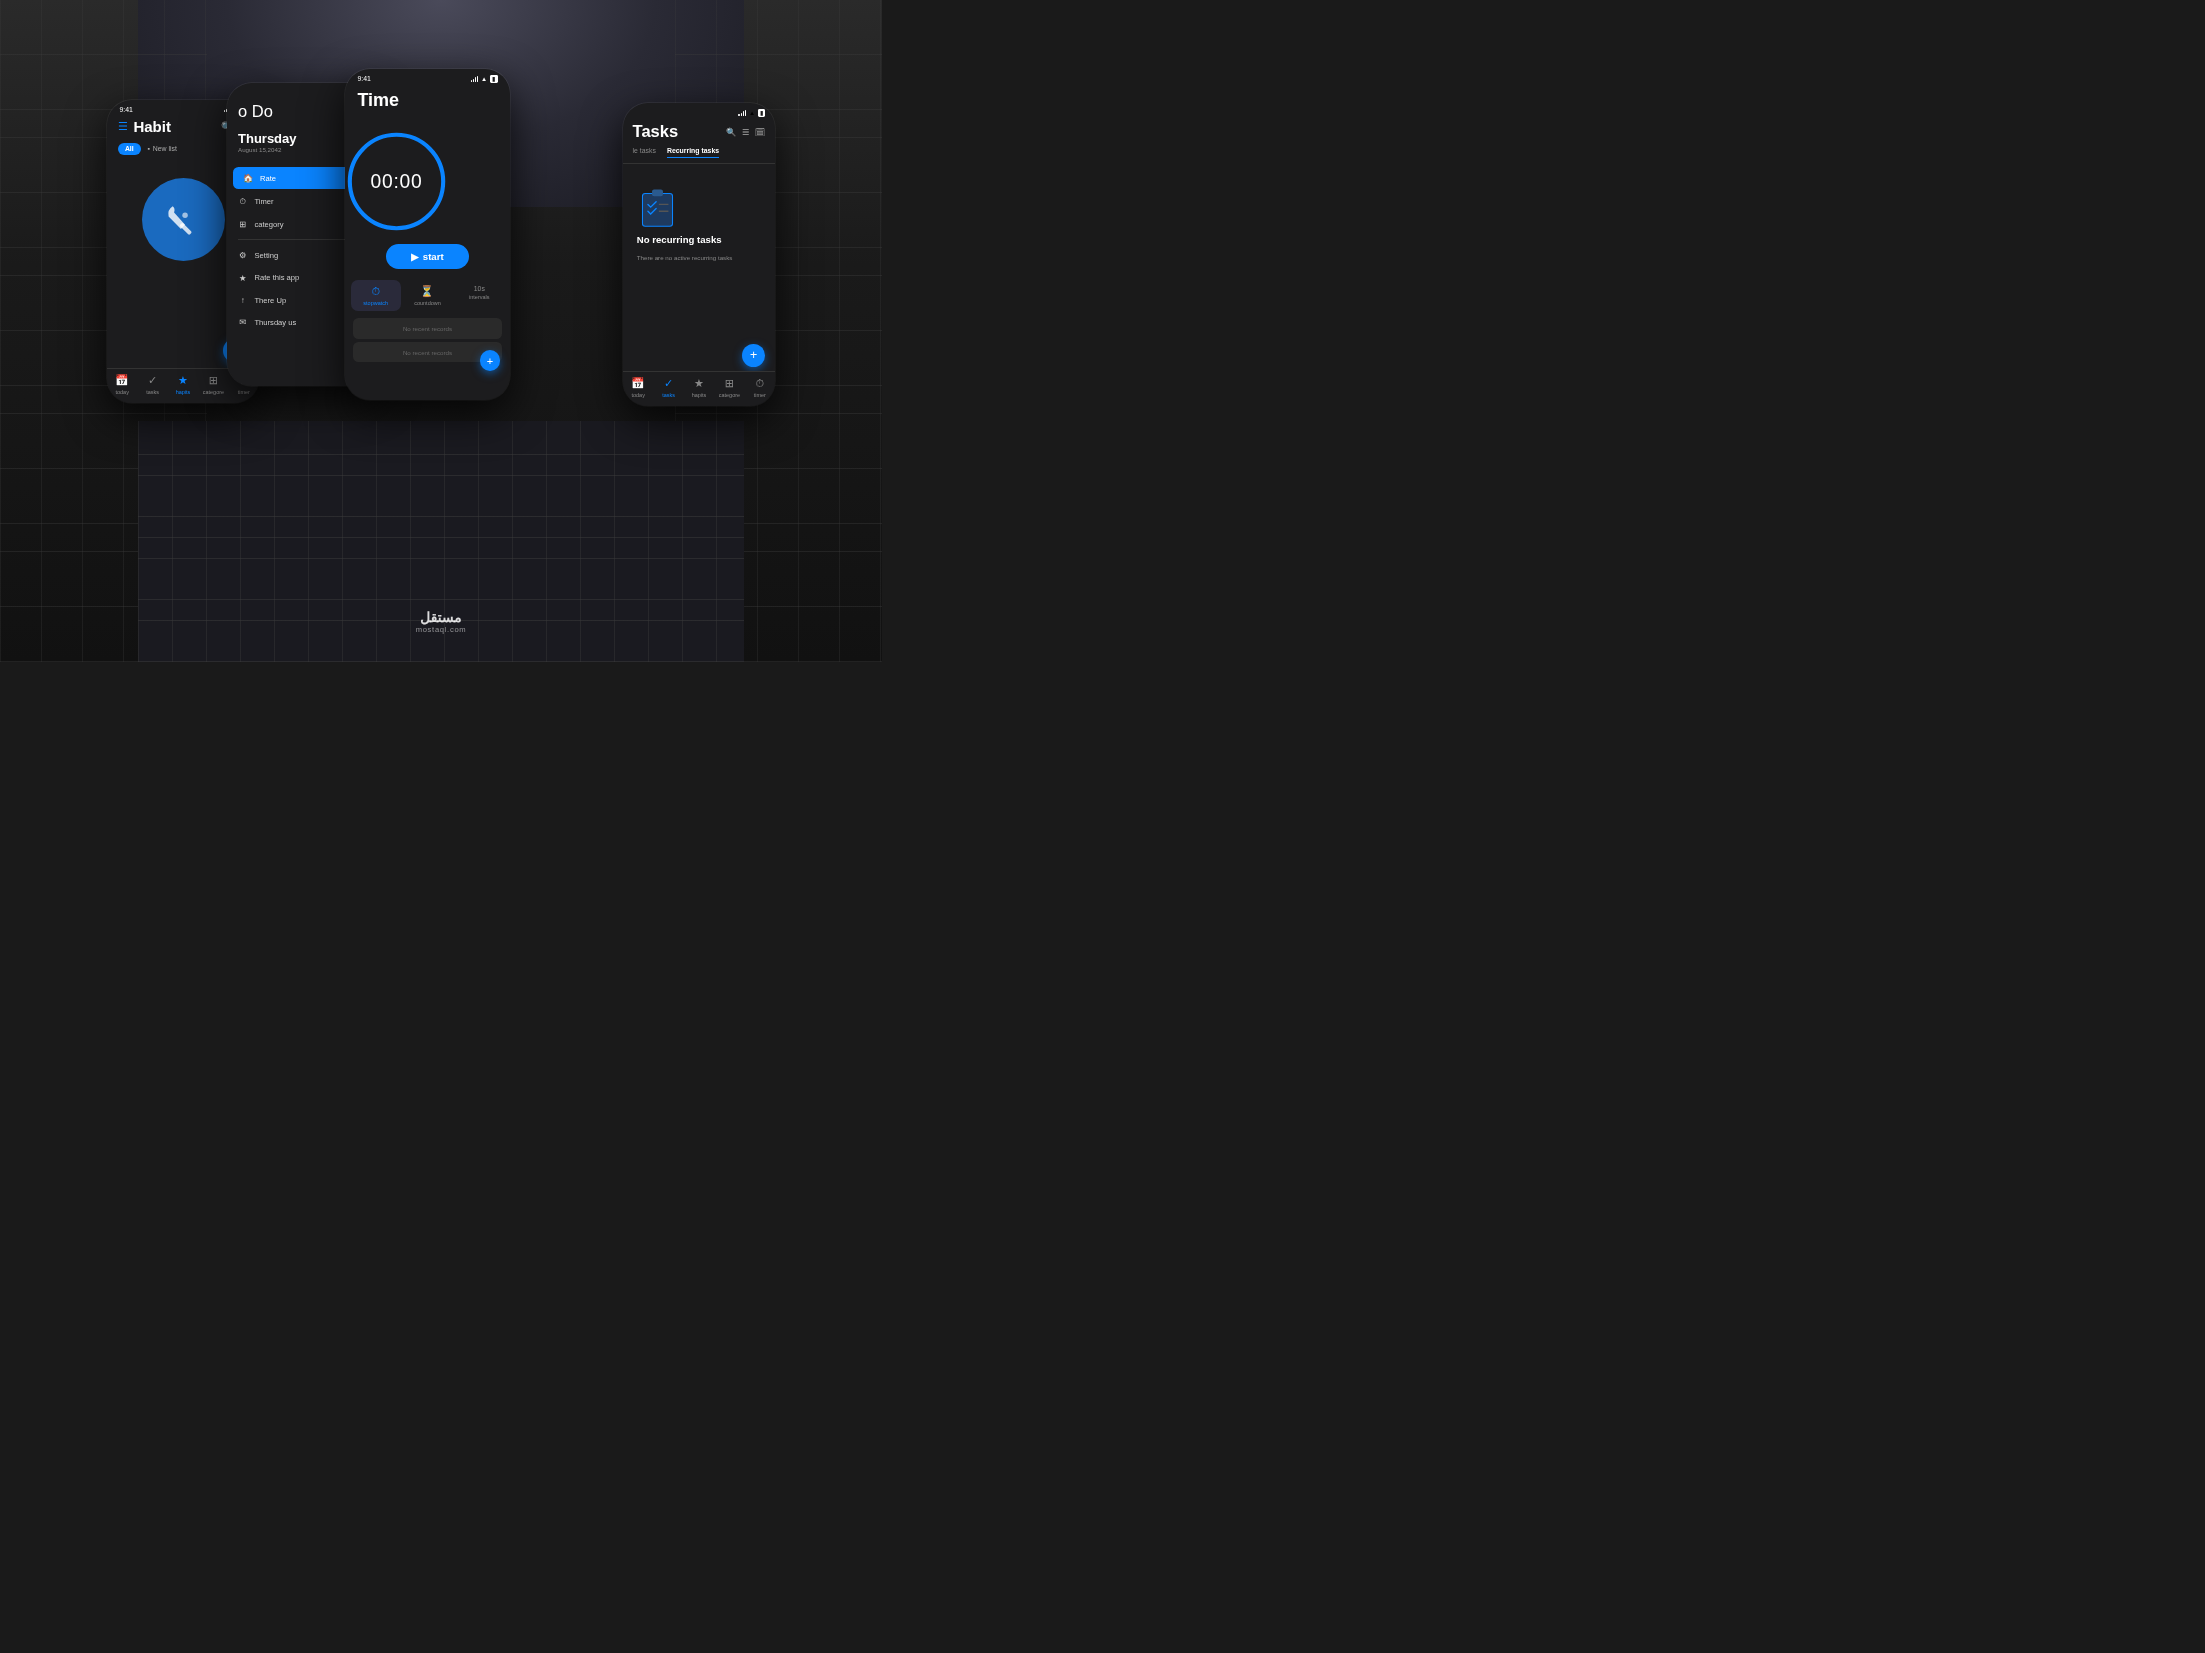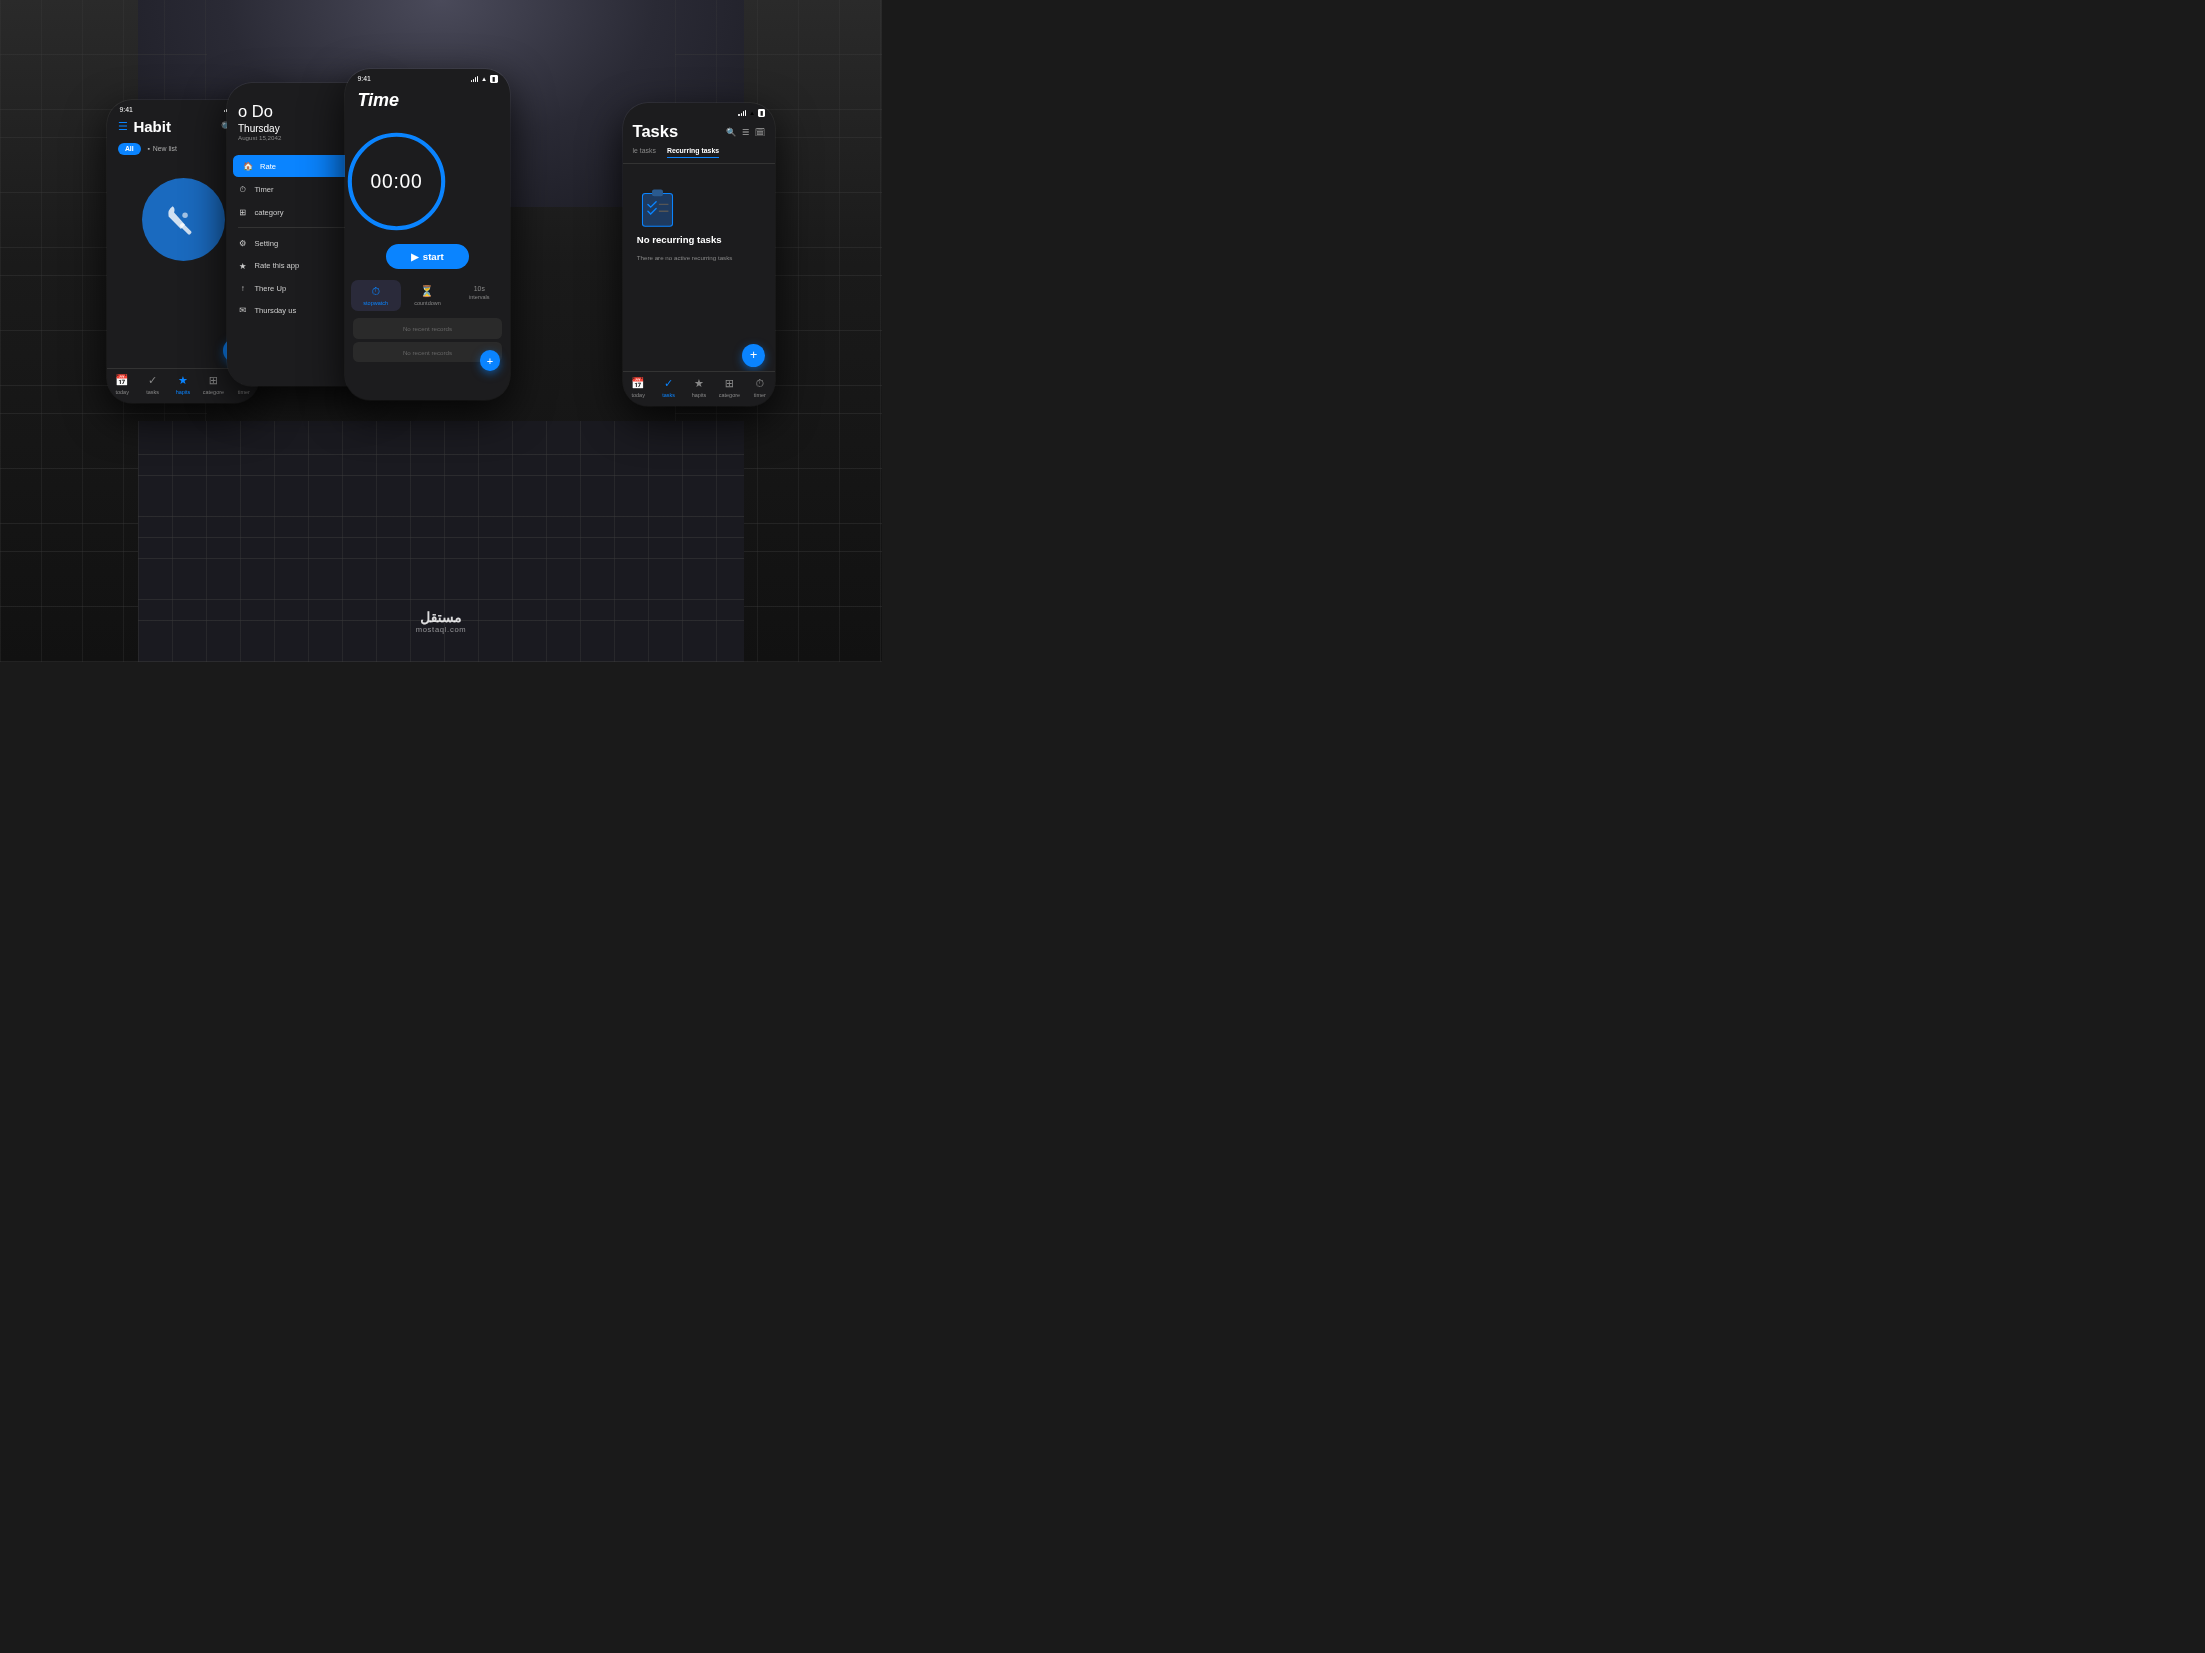--- a/index.html
+++ b/index.html
@@ -203,24 +203,24 @@
     }
     .phone-todo .todo-header {
       padding: 19.3px 11px 8.3px;
     }
     .phone-todo .todo-title {
       font-size: 16.5px;
       font-weight: 400;
       color: white;
     }
     .phone-todo .todo-subtitle {
-      font-size: 10px;
-      font-weight: 400;
-      color: white;
-      margin-top: 2px;
+      font-size: 13px;
+      font-weight: 700;
+      color: white;
+      margin-top: 10px;
     }
     .phone-todo .todo-date {
       font-size: 6.2px;
       color: #888;
     }
     .phone-todo .menu-list {
       padding: 5.5px 0;
     }
     .menu-item {
       display: flex;
@@ -250,21 +250,20 @@
     .phone-timer .status-bar {
       display: flex;
       justify-content: space-between;
       align-items: center;
       padding: 5.5px 12.4px 2.8px;
       font-size: 6.9px;
       color: white;
     }
     .phone-timer .timer-header {
       padding: 4.1px 12.4px 5.5px;
-      font-style: italic;
     }
     .phone-timer .timer-title {
       font-size: 18px;
       font-weight: 700;
       color: white;
     }
     .timer-circle-wrap {
       display: flex;
       align-items: center;
       padding: 13.8px 0 11px;

